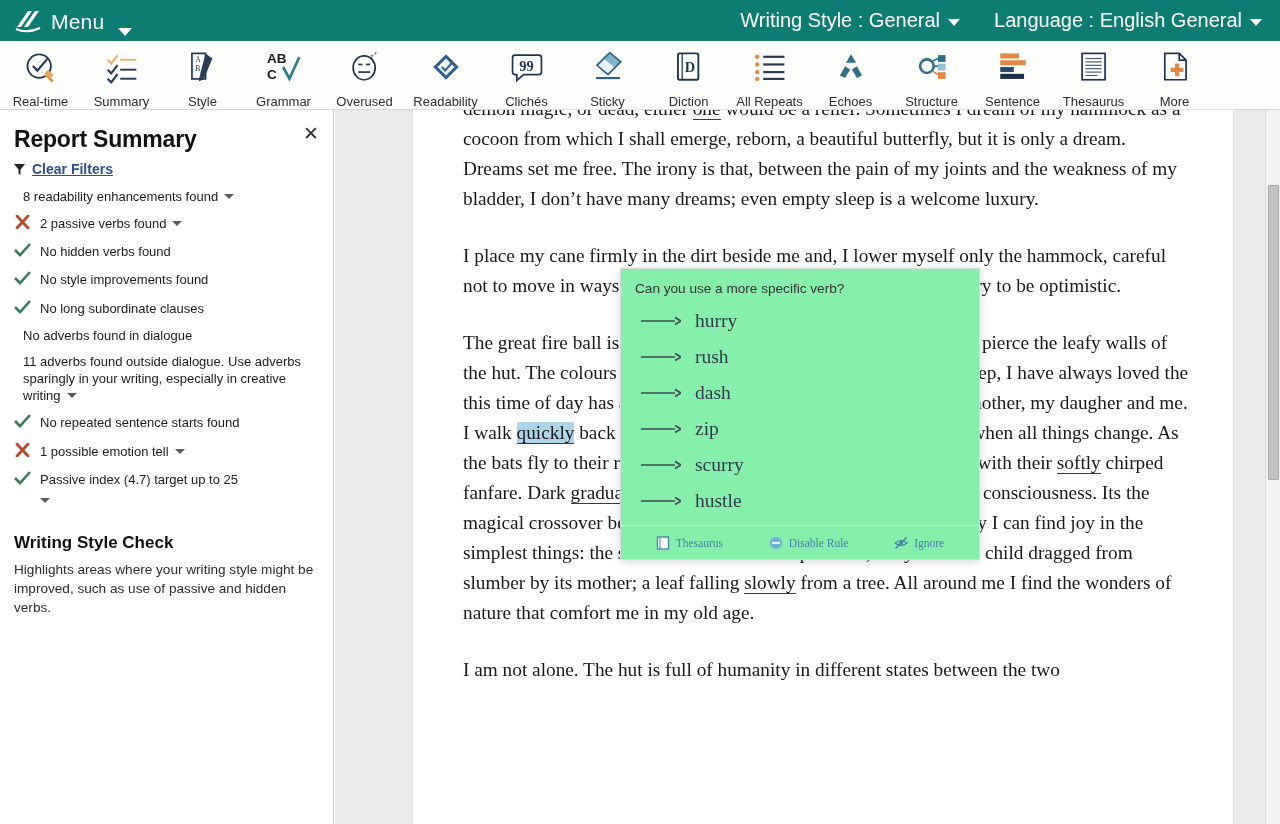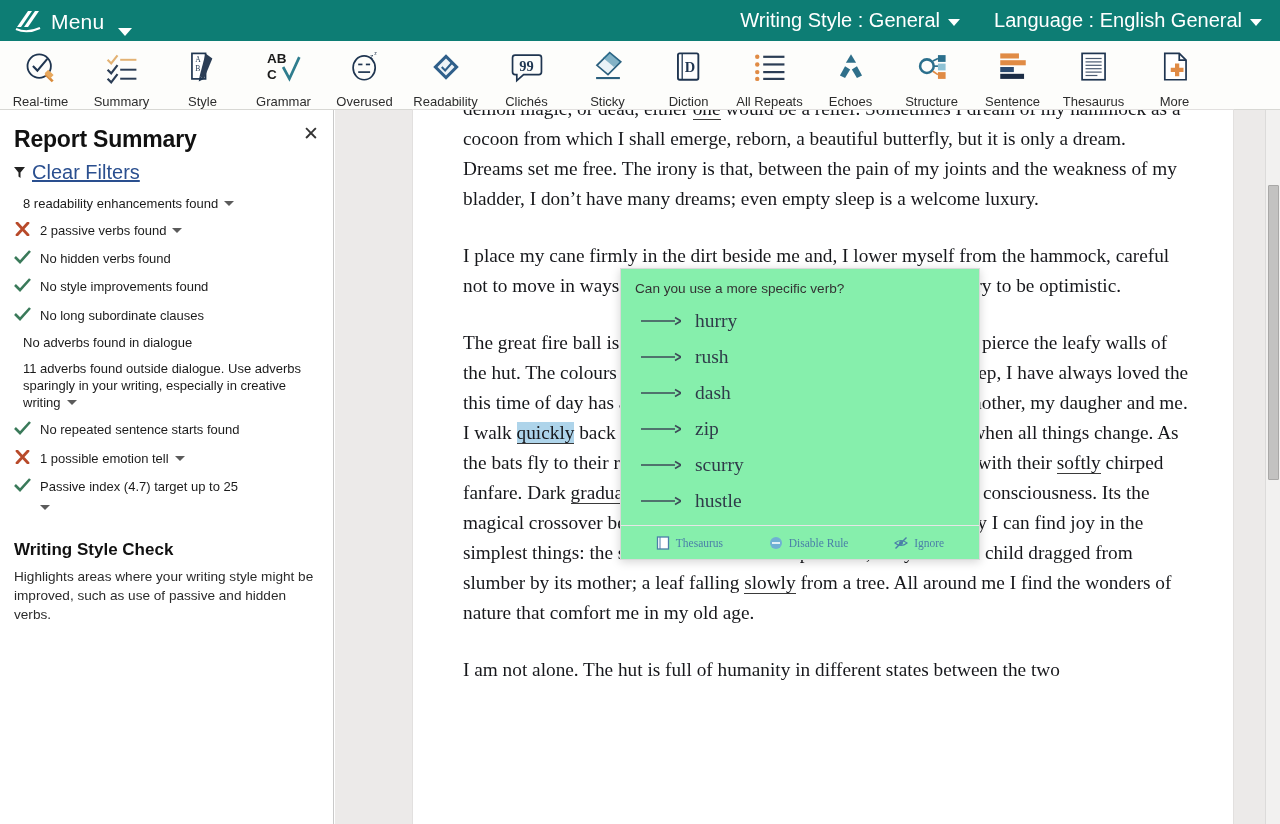--- a/index.html
+++ b/index.html
@@ -58,21 +58,21 @@
     font-size:23px; font-weight:bold; color:#111; letter-spacing:-0.2px;
     margin: 2px 0 8px 0;
   }
   .sb-close {
     position:absolute; right:14px; top:14px; font-size:19px; color:#333;
     line-height:1; cursor:pointer; font-family:"Liberation Sans",sans-serif;
   }
   .clear-filters-row { display:flex; align-items:center; gap:7px; margin-bottom:11px; }
   .filter-icon { width:11px;height:11px; display:block; }
   .clear-filters {
-    color:#2a4f8f; font-size:20px; text-decoration:underline; cursor:pointer;
+    color:#2a4f8f; font-size:14px; text-decoration:underline; cursor:pointer;font-weight:bold;
   }
   .sb-item {
     display:flex; align-items:center; gap:9px; margin-bottom:9px;
     font-size:13px; color:#1b1b1b; line-height:1.32;
   }
   .sb-item .mark { width:17px; flex:0 0 17px; text-align:center; padding-top:1px; }
   .sb-item .txt { flex:1; }
   .sb-item .txt .chev {
     display:inline-block; width:0;height:0; margin-left:6px; position:relative; top:-2px;
     border-left:5px solid transparent;border-right:5px solid transparent;border-top:5px solid #5b5b5b;
@@ -410,21 +410,21 @@
           <span class="txt">Passive index (4.7) target up to 25</span>
         </div><div class="lone-chev"></div></div>
     <div class="sb-h2">Writing Style Check</div>
     <div class="sb-desc">Highlights areas where your writing style might be improved, such as use of passive and hidden verbs.</div>
   </div>
 
   <div class="docwrap">
     <div class="page">
       <div class="doctext" id="doctext">
           <p><span>demon magic, or dead, either </span><span class="u">one</span><span> would be a relief. Sometimes I dream of my hammock as a cocoon from which I shall emerge, reborn, a beautiful butterfly, but it is only a dream. Dreams set me free. The irony is that, between the pain of my joints and the weakness of my bladder, I don’t have many dreams; even empty sleep is a welcome luxury.</span></p>
-          <p><span>I place my cane fir</span><span>mly in the dirt beside me and</span><span>, I lower myself from the hammock</span><span>, careful not to move in ways tha</span><span>t hurt so </span><span class="u">badly</span><span>. Today won’t be too</span><span> bad. I try to be optimi</span><span>stic.</span></p>
+          <p><span>I place my cane fir</span><span>mly in the dirt beside me and</span><span>, I lower myself only the hammock</span><span>, careful not to move in ways tha</span><span>t hurt so </span><span class="u">badly</span><span>. Today won’t be too</span><span> bad. I try to be optimi</span><span>stic.</span></p>
           <p><span>The great fire ball </span><span>is rising over the mountain and</span><span> splinters of light pierce the leafy wa</span><span>lls of the hut. The colours are str</span><span class="u">angely subdued</span><span>. Half awake or half asleep, I hav</span><span>e always loved th</span><span>e this time of day has always bee</span><span>n special for the three</span><span> people: my mother, my daugher and me. I walk </span><span class="hl">quickly</span><span> back to the hut and </span><span class="u">begin to</span><span> dress. This is the time when all things change. As the bats fly to their roosts the early rising birds welcome the dawn with their </span><span class="u">softly</span><span> chirped fanfare. Dark </span><span class="u">gradually</span><span> becomes light, and my dreams give way to consciousness. Its the magical crossover between two different worlds. At this time of day I can find joy in the simplest things: the sun’s reflection in a drop of dew, the yawn of a child dragged from slumber by its mother; a leaf falling </span><span class="u">slowly</span><span> from a tree. All around me I find the wonders of nature that comfort me in my old age.</span></p>
           <p><span>I am not alone. The hut is full of humanity in different states between the two</span></p>
         </div>
     </div>
   </div>
 
   <div class="vscroll">
     <div class="vthumb"></div>
   </div>
 

